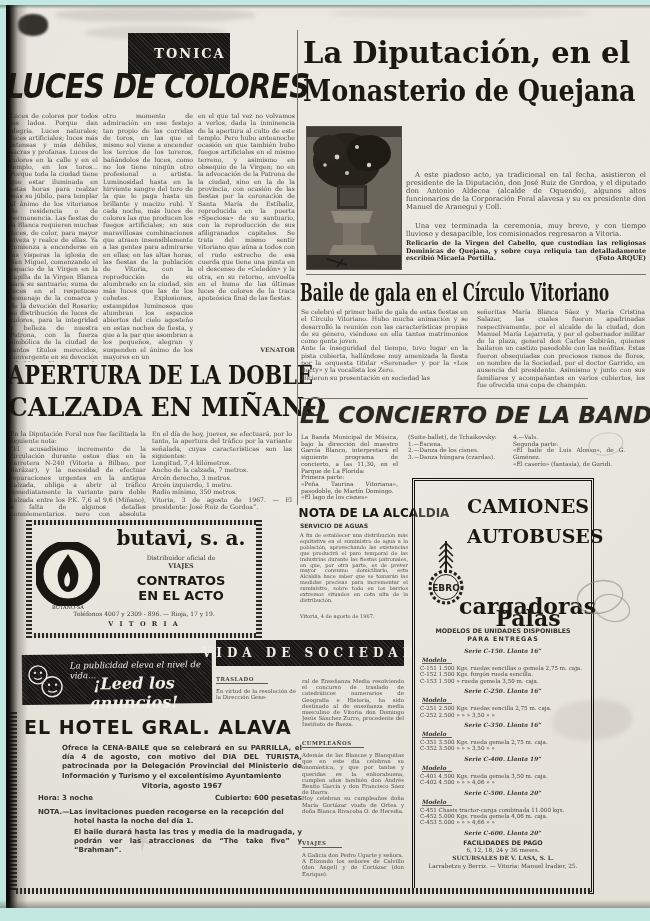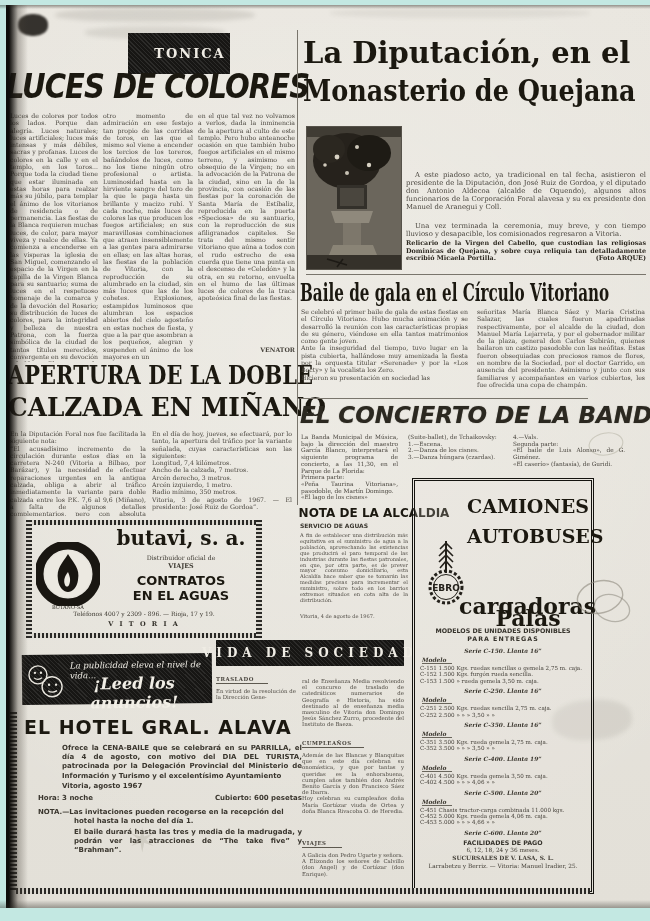--- a/index.html
+++ b/index.html
@@ -73,21 +73,21 @@
       <circle cx="32" cy="32" r="29" fill="none" stroke="#191611" stroke-width="9"></circle>
       <circle cx="32" cy="32" r="23" fill="#ece9e1"></circle>
       <path d="M32 12 C38 22 44 26 42 38 C41 46 36 50 32 50 C28 50 23 46 22 38 C20 26 26 22 32 12 Z" fill="#191611"></path>
       <path d="M32 30 C34 35 35 38 33 43 C32 45 30 45 29 43 C27 38 29 34 32 30 Z" fill="#ece9e1"></path>
     </svg>
     <div class="abs serif" style="left:14px;top:84px;width:56px;font-size:5px;text-align:center;color:#2c2922;">BUTANO-SA</div>
     <div class="abs serif headline" style="left:80px;top:6px;width:150px;font-size:20px;text-align:center;">butavi, s. a.</div>
     <div class="abs serif" style="left:80px;top:34px;width:150px;font-size:6.2px;text-align:center;color:#3c3830;">Distribuidor oficial de</div>
     <div class="abs serif" style="left:80px;top:42px;width:150px;font-size:6.4px;font-weight:bold;text-align:center;color:#3c3830;">VIAJES</div>
     <div class="abs sans headline" style="left:80px;top:53px;width:150px;font-size:13px;text-align:center;">CONTRATOS</div>
-    <div class="abs sans headline" style="left:80px;top:68px;width:150px;font-size:13px;text-align:center;">EN EL AGUAS</div>
+    <div class="abs sans headline" style="left:80px;top:68px;width:150px;font-size:13px;text-align:center;">EN EL ACTO</div>
     <div class="abs serif" style="left:8px;top:90px;width:220px;font-size:6px;text-align:center;color:#3c3830;">Teléfonos 4007 y 2309 - 896. — Rioja, 17 y 19.</div>
     <div class="abs serif" style="left:8px;top:100px;width:220px;font-size:6.5px;font-weight:bold;letter-spacing:2px;text-align:center;color:#33302a;">V I T O R I A</div>
   </div>
 
   <div class="abs blackbox" style="left:22px;top:654px;width:190px;height:50px;transform:rotate(-.6deg);">
     <svg class="abs" style="left:4px;top:6px;" width="40" height="40" viewBox="0 0 40 40">
       <circle cx="12" cy="14" r="9" fill="none" stroke="#e8e5dd" stroke-width="1.4"></circle>
       <circle cx="9" cy="12" r="1.2" fill="#e8e5dd"></circle>
         <circle cx="15" cy="12" r="1.2" fill="#e8e5dd"></circle>
       <path d="M8 17 Q12 20 16 17" fill="none" stroke="#e8e5dd" stroke-width="1.2"></path>
@@ -98,21 +98,21 @@
     </svg>
     <div class="abs serif" style="left:48px;top:6px;width:140px;font-size:8.5px;font-style:italic;color:#efece4;">La publicidad eleva el nivel de vida...</div>
     <div class="abs serif" style="left:36px;top:20px;width:152px;font-size:16px;font-style:italic;font-weight:bold;color:#f2efe7;text-align:center;">¡Leed los anuncios!</div>
   </div>
 
   <div class="abs" style="left:10px;top:712px;width:292px;height:178px;">
     <div class="abs hatch-v" style="left:0;top:0;width:7px;height:178px;"></div>
     <div class="abs" style="left:118px;top:108px;font-size:34px;color:#b9b5a9;opacity:.45;">✶</div>
     <div class="abs sans headline" style="left:14px;top:4px;width:278px;font-size:19px;text-align:left;letter-spacing:1px;">EL HOTEL GRAL. ALAVA</div>
     <div class="abs sans" style="left:52px;top:32px;width:240px;font-size:7px;line-height:9.2px;font-weight:bold;color:#3a362e;text-align:justify;">Ofrece la CENA-BAILE que se celebrará en su PARRILLA, el día 4 de agosto, con motivo del DIA DEL TURISTA, patrocinada por la Delegación Provincial del Ministerio de Información y Turismo y el excelentísimo Ayuntamiento</div>
-    <div class="abs sans" style="left:52px;top:70px;width:240px;font-size:7px;font-weight:bold;color:#3a362e;text-align:left;">Vitoria, agosto 1967</div>
+    <div class="abs sans" style="left:52px;top:70px;width:240px;font-size:7px;font-weight:bold;color:#3a362e;text-align:center;">Vitoria, agosto 1967</div>
     <div class="abs sans" style="left:28px;top:82px;width:130px;font-size:7px;font-weight:bold;color:#3a362e;">Hora: 3 noche</div>
     <div class="abs sans" style="left:160px;top:82px;width:132px;font-size:7px;font-weight:bold;color:#3a362e;text-align:right;">Cubierto: 600 pesetas</div>
     <div class="abs sans" style="left:28px;top:96px;width:264px;font-size:7px;line-height:9.2px;font-weight:bold;color:#3a362e;padding-left:36px;text-indent:-36px;box-sizing:border-box;">NOTA.—Las invitaciones pueden recogerse en la recepción del hotel hasta la noche del día 1.</div>
     <div class="abs sans" style="left:64px;top:116px;width:228px;font-size:7px;line-height:9.2px;font-weight:bold;color:#3a362e;text-align:justify;">El baile durará hasta las tres y media de la madrugada, y podrán ver las atracciones de “The take five” y “Brahman”.</div>
   </div>
 
   <div class="abs rule" style="left:297px;top:30px;width:1px;height:475px;"></div>
 
   <div class="abs serif headline" style="left:303px;top:36px;width:345px;font-size:29px;white-space:nowrap;">La Diputación, en el</div>
   <div class="abs serif headline" style="left:303px;top:74px;width:390px;font-size:29px;white-space:nowrap;transform:scaleX(.88);transform-origin:left top;">Monasterio de Quejana</div>

